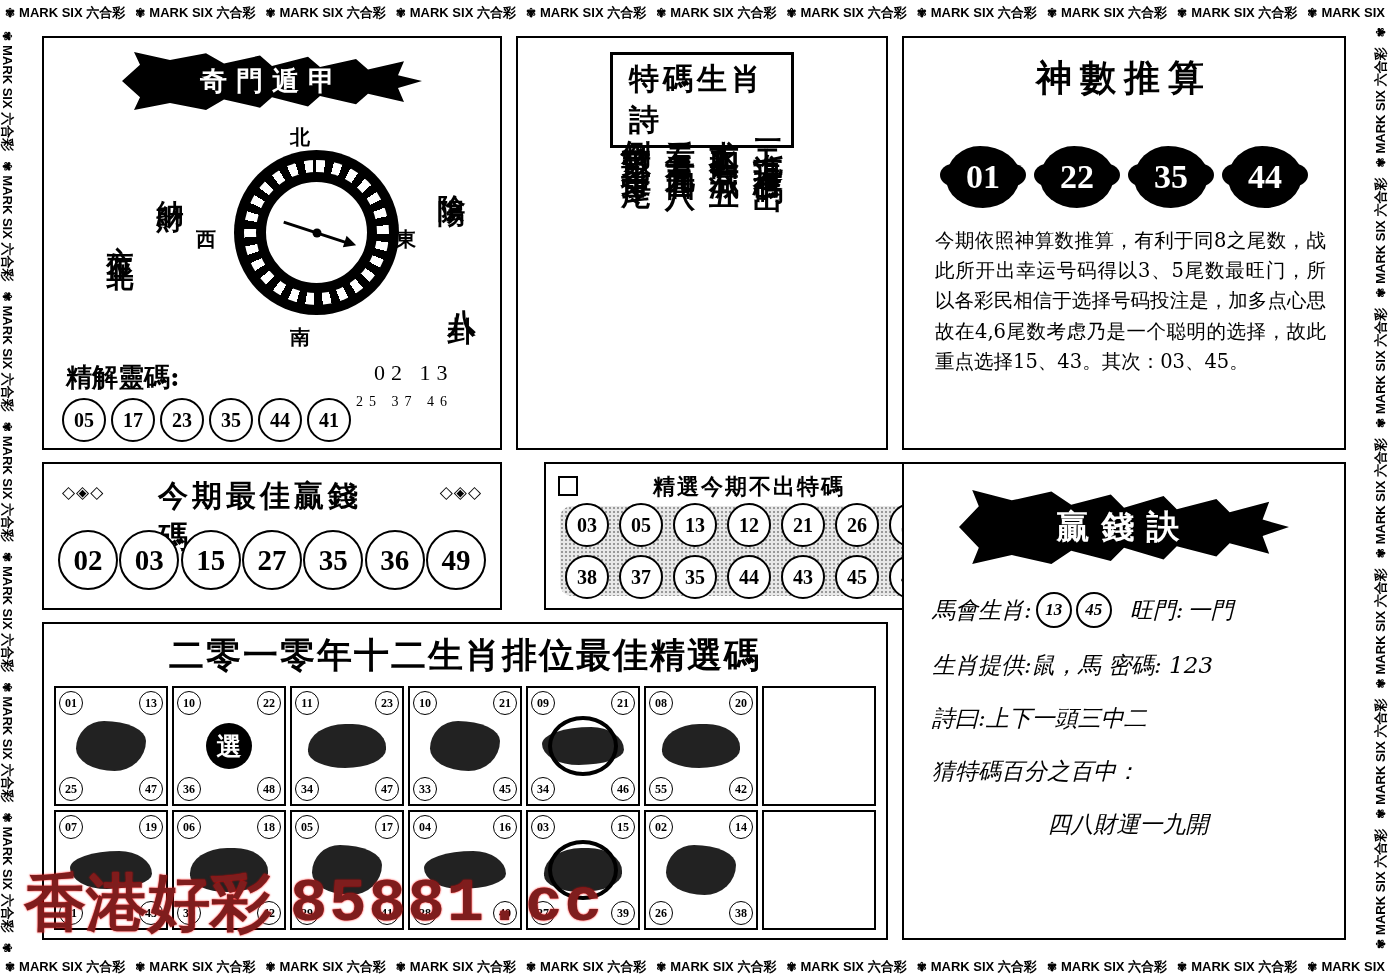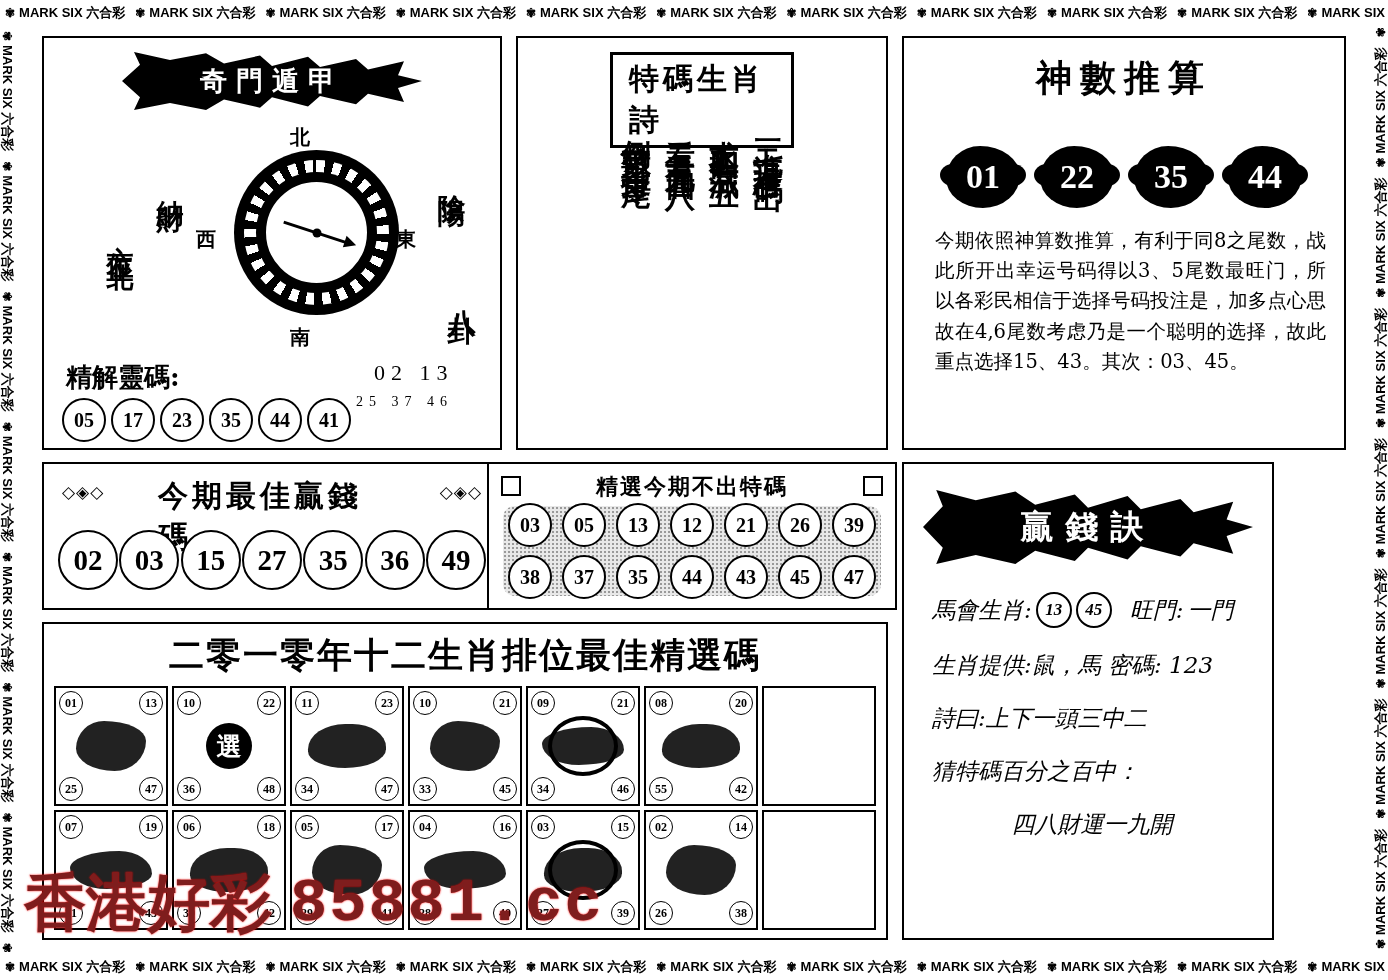--- a/index.html
+++ b/index.html
@@ -144,38 +144,38 @@
 
   
   #p4{left:42px;top:462px;width:460px;height:148px;}
   .p4-title{
     position:absolute;left:50%;top:12px;transform:translateX(-50%);
     font-size:30px;font-weight:bold;font-family:"DejaVu Serif",serif;letter-spacing:4px;
   }
   .diamonds{position:absolute;top:18px;font-size:17px;letter-spacing:1px;}
 
   
-  #p5{left:487px;top:462px;width:410px;height:148px;}
+  #p5{left:544px;top:462px;width:410px;height:148px;}
   .p5-title{
     position:absolute;left:50%;top:8px;transform:translateX(-50%);
     font-size:22px;font-weight:bold;font-family:"DejaVu Serif",serif;letter-spacing:2px;
     white-space:nowrap;
   }
   .p5-box{
     position:absolute;left:14px;top:42px;right:14px;bottom:12px;
     background:#e8e8e8;
     background-image:radial-gradient(#999 1px,transparent 1px);
     background-size:4px 4px;
     border-radius:12px;
     display:flex;flex-direction:column;justify-content:center;gap:8px;
   }
   .p5-row{display:flex;justify-content:space-around;}
 
   
-  #p6{left:902px;top:462px;width:372px;height:478px;}
+  #p6{left:902px;top:462px;width:444px;height:478px;}
   .p6-banner{position:absolute;left:50%;top:26px;transform:translateX(-50%);width:330px;height:74px;}
   .p6-banner .txt{font-size:33px;letter-spacing:12px;}
   .p6-lines{position:absolute;left:28px;right:20px;top:128px;font-family:"DejaVu Serif",serif;font-style:italic;}
   .p6-line{font-size:23px;margin-bottom:22px;display:flex;align-items:center;gap:4px;flex-wrap:wrap;}
   .p6-center{justify-content:center;}
 
   
   #p7{left:42px;top:622px;width:846px;height:318px;}
   .p7-title{
     position:absolute;left:50%;top:8px;transform:translateX(-50%);

